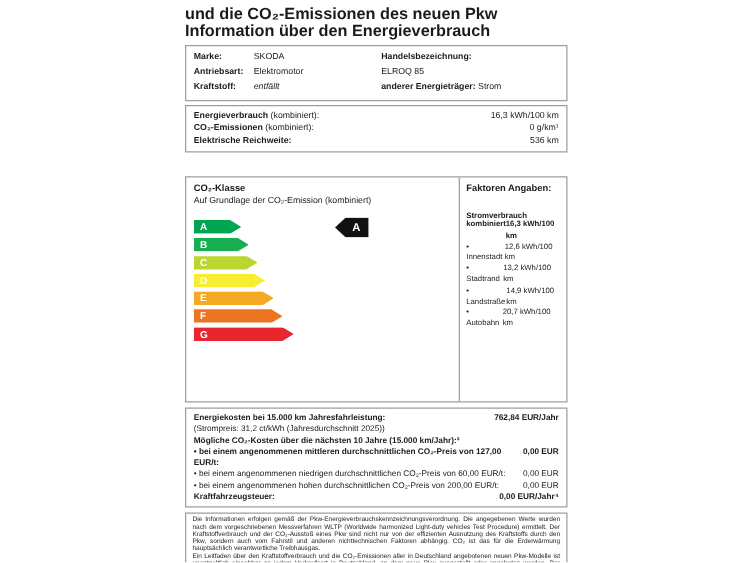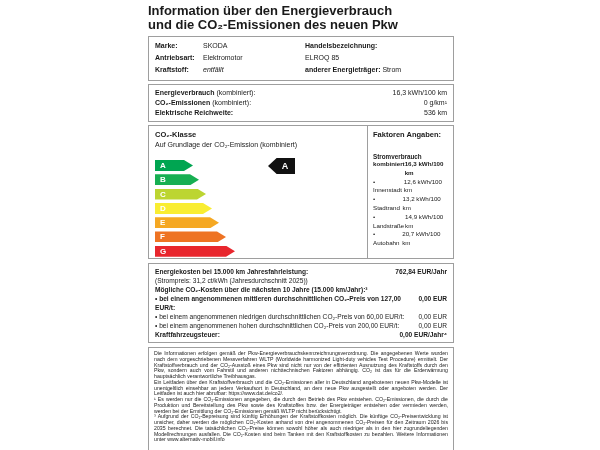--- a/index.html
+++ b/index.html
@@ -19,21 +19,21 @@
   .veh-right { flex:1; }
   .veh-right .lbl { font-weight:bold; }
   .italic { font-style:italic; }
 
   
   .box-figures { margin-top:3px; padding:3px 6px; font-size:7px; }
   .fig-row { display:flex; justify-content:space-between; line-height:10px; }
   .fig-row .b { font-weight:bold; }
 
   
-  .box-class { margin-top:3px; height:134px; display:flex; }
+  .box-class { margin-top:19px; height:181px; display:flex; }
   .class-left { flex:1; position:relative; padding:4px 6px; }
   .class-left h3 { font-size:7.5px; font-weight:bold; }
   .class-sub { font-size:7px; margin-top:2px; }
   .arrows { position:absolute; left:6px; top:34px; }
   .arrow { height:11px; margin-bottom:3.3px; color:#fff; font-size:8px; font-weight:bold;
            display:flex; align-items:center; padding-left:5px;
            clip-path:polygon(0 0, calc(100% - 9px) 0, 100% 50%, calc(100% - 9px) 100%, 0 100%); }
   .w0{width:38px}.w1{width:44px}.w2{width:51px}.w3{width:57px}.w4{width:64px}.w5{width:71px}.w6{width:80px}
   .class-pointer { position:absolute; left:119px; top:32px; width:27px; height:16px; background:#111;
            clip-path:polygon(0 50%, 32% 0, 100% 0, 100% 100%, 32% 100%);
@@ -54,22 +54,22 @@
   .box-fine { margin-top:4px; padding:3px 5px; font-size:5.2px; line-height:5.75px; color:#222; height:104px; overflow:hidden; }
   .box-fine p { margin:0; text-align:justify; }
 </style>
 </head>
 <body>
 
 <div class="page">
   <div class="col">
 
     <div class="title">
+      <div>und die CO₂-Emissionen des neuen Pkw</div>
       <div>Information über den Energieverbrauch</div>
-      <div>und die CO₂-Emissionen des neuen Pkw</div>
     </div>
 
     <div class="box box-vehicle">
       <div class="veh-left">
         <div><span class="lbl">Marke:</span><span>SKODA</span></div>
         <div><span class="lbl">Antriebsart:</span><span>Elektromotor</span></div>
         <div><span class="lbl">Kraftstoff:</span><span class="italic">entfällt</span></div>
       </div>
       <div class="veh-right">
         <div class="lbl">Handelsbezeichnung:</div>

